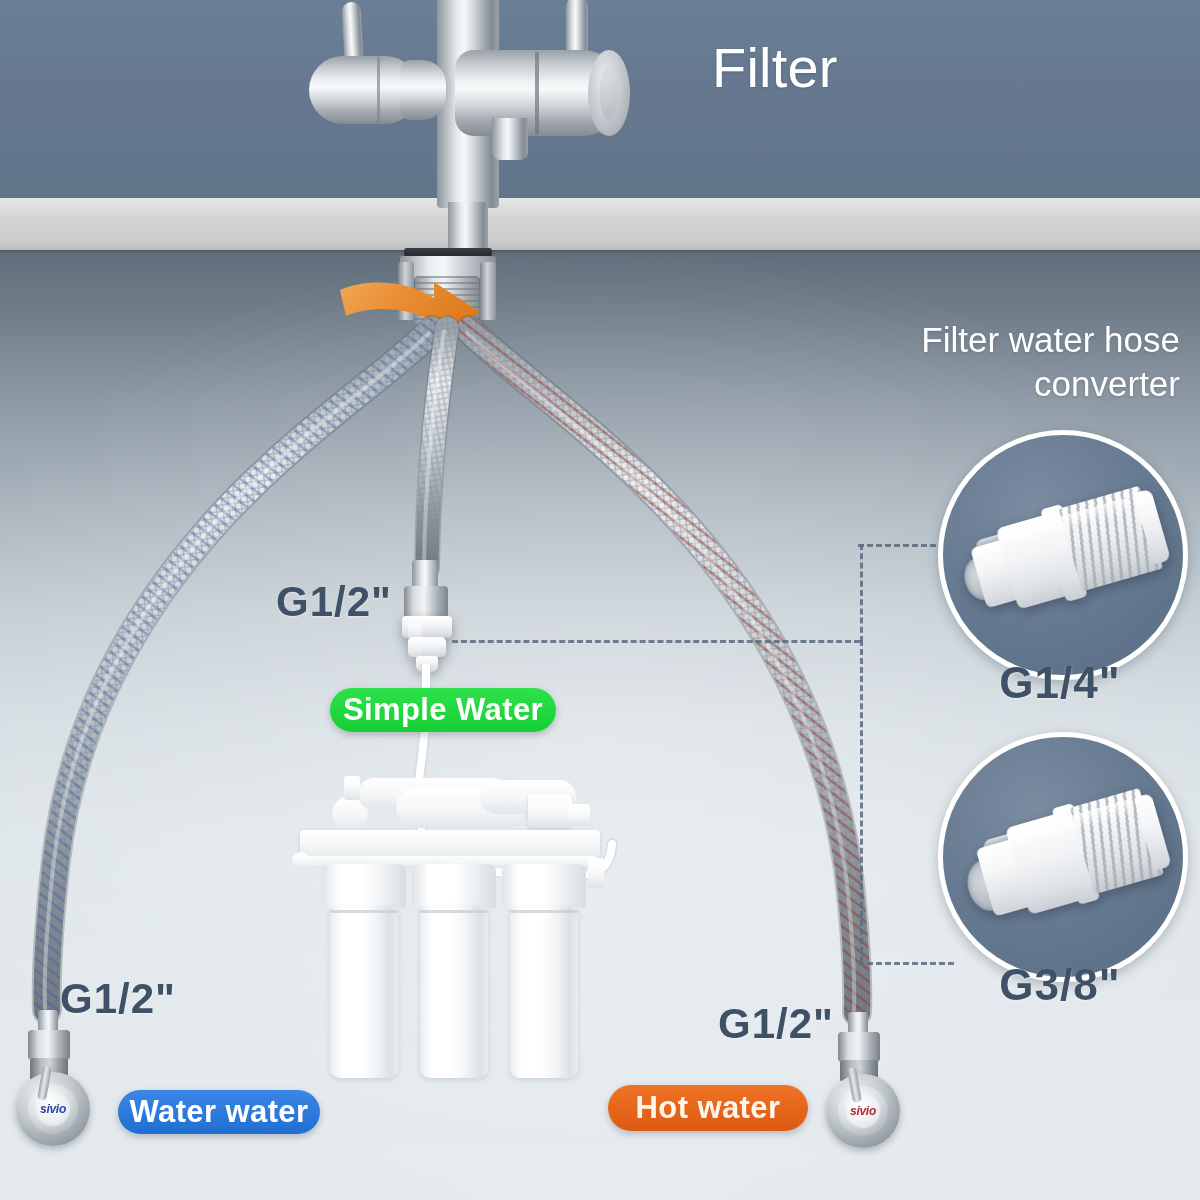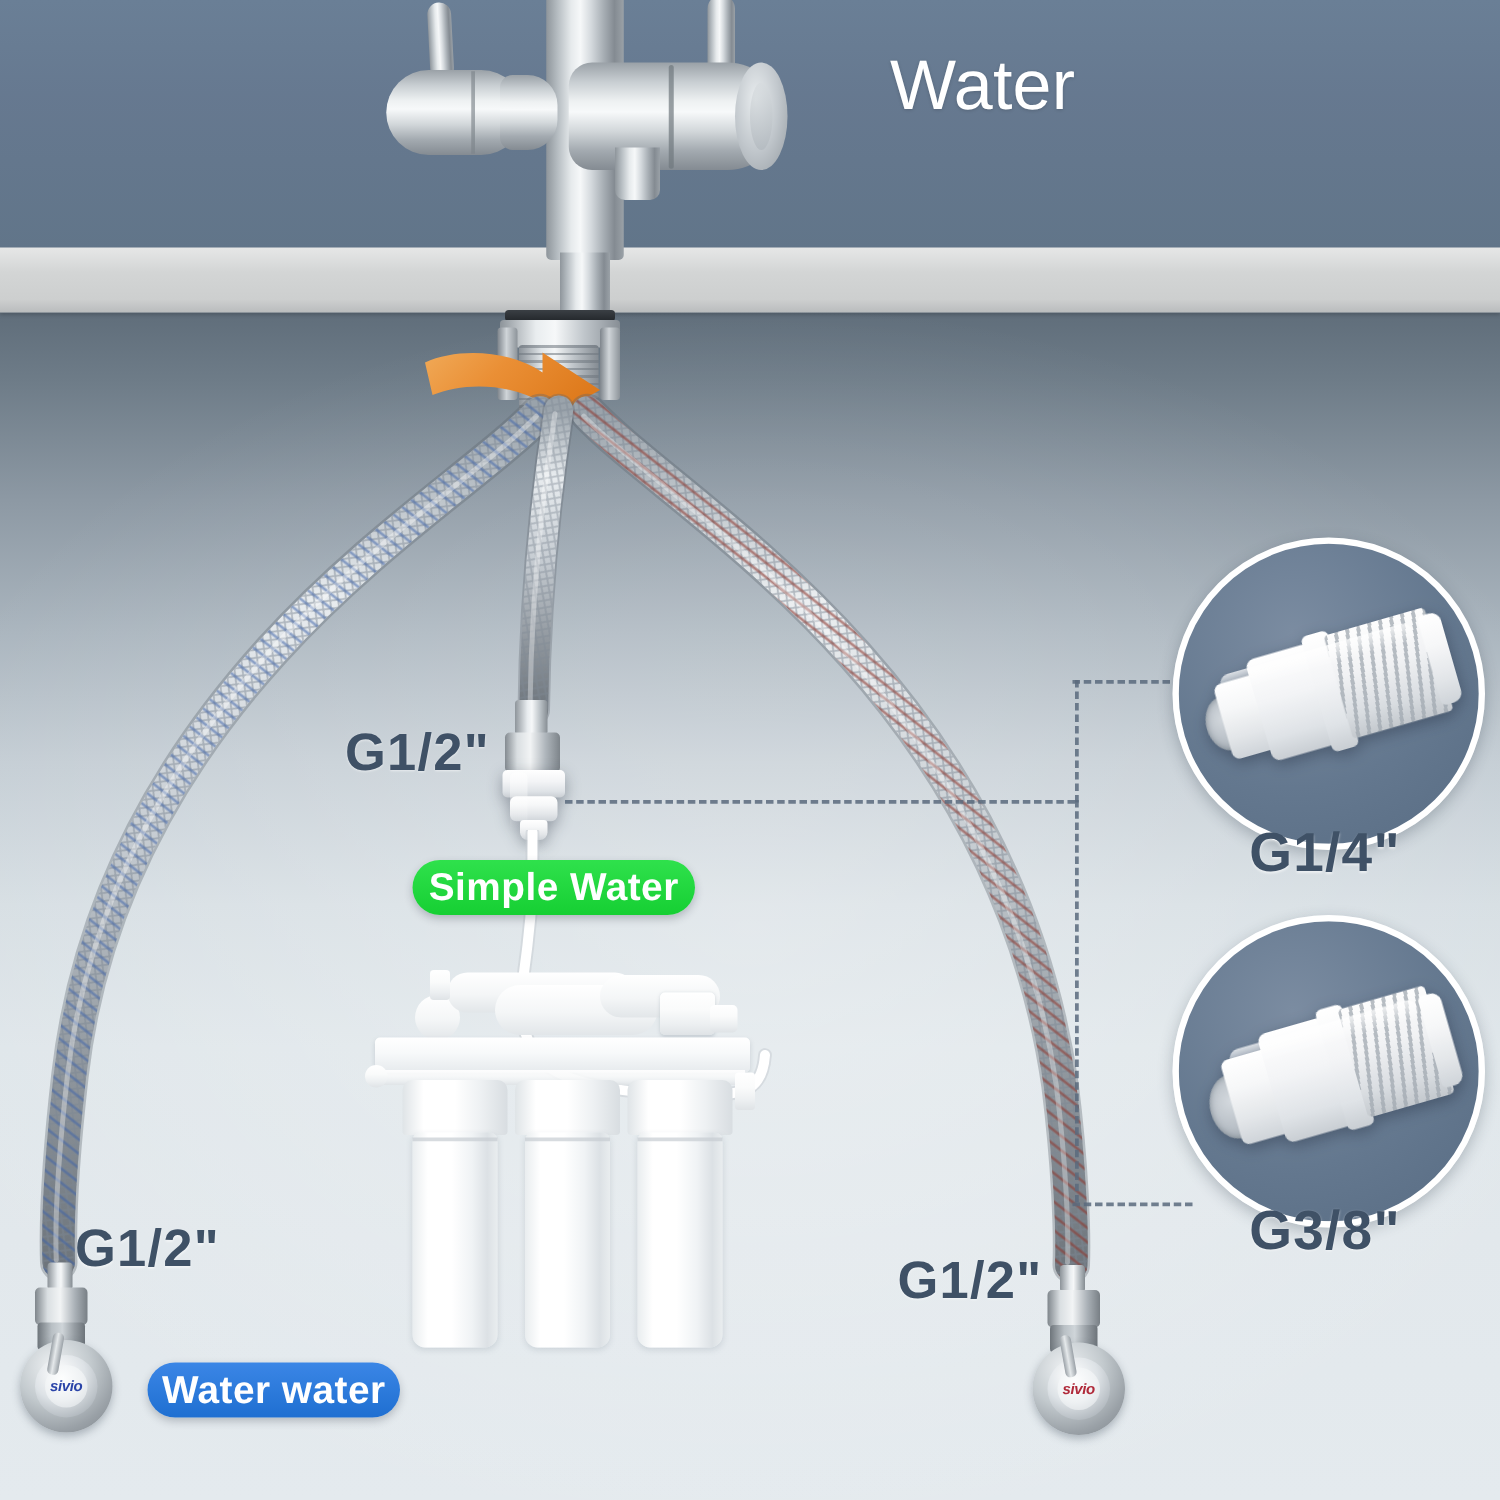--- a/index.html
+++ b/index.html
@@ -403,24 +403,29 @@
       <div class="hexa" style="left:52px;top:20px;width:56px;height:90px;border-radius:7px;"></div>
       <div class="hexa" style="left:102px;top:14px;width:22px;height:100px;border-radius:5px;"></div>
       <div class="thread" style="left:120px;top:18px;width:72px;height:90px;"></div>
       <div class="body" style="left:184px;top:26px;width:18px;height:76px;border-radius:4px 8px 8px 4px;"></div>
       <div class="hl" style="left:26px;top:26px;width:156px;height:17px;opacity:.8;border-radius:10px;"></div>
     </div>
   </div>
   <div class="dim dim-circ dim-c2">G3/8"</div>
 
   <div class="title">
-    <div>Water</div>
-  </div>
-
+    <div>Filter</div>
+  </div>
+
+  <div class="converter-title">
+    <div>Filter water hose</div>
+    <div>converter</div>
+  </div>
 
   <div class="dim dim-mid">G1/2"</div>
   <div class="dim dim-cold">G1/2"</div>
   <div class="dim dim-hot">G1/2"</div>
 
   <div class="pill pill-filter">Simple Water</div>
   <div class="pill pill-cold">Water water</div>
+  <div class="pill pill-hot">Hot water</div>
 
 </div>
 
 </body></html>

